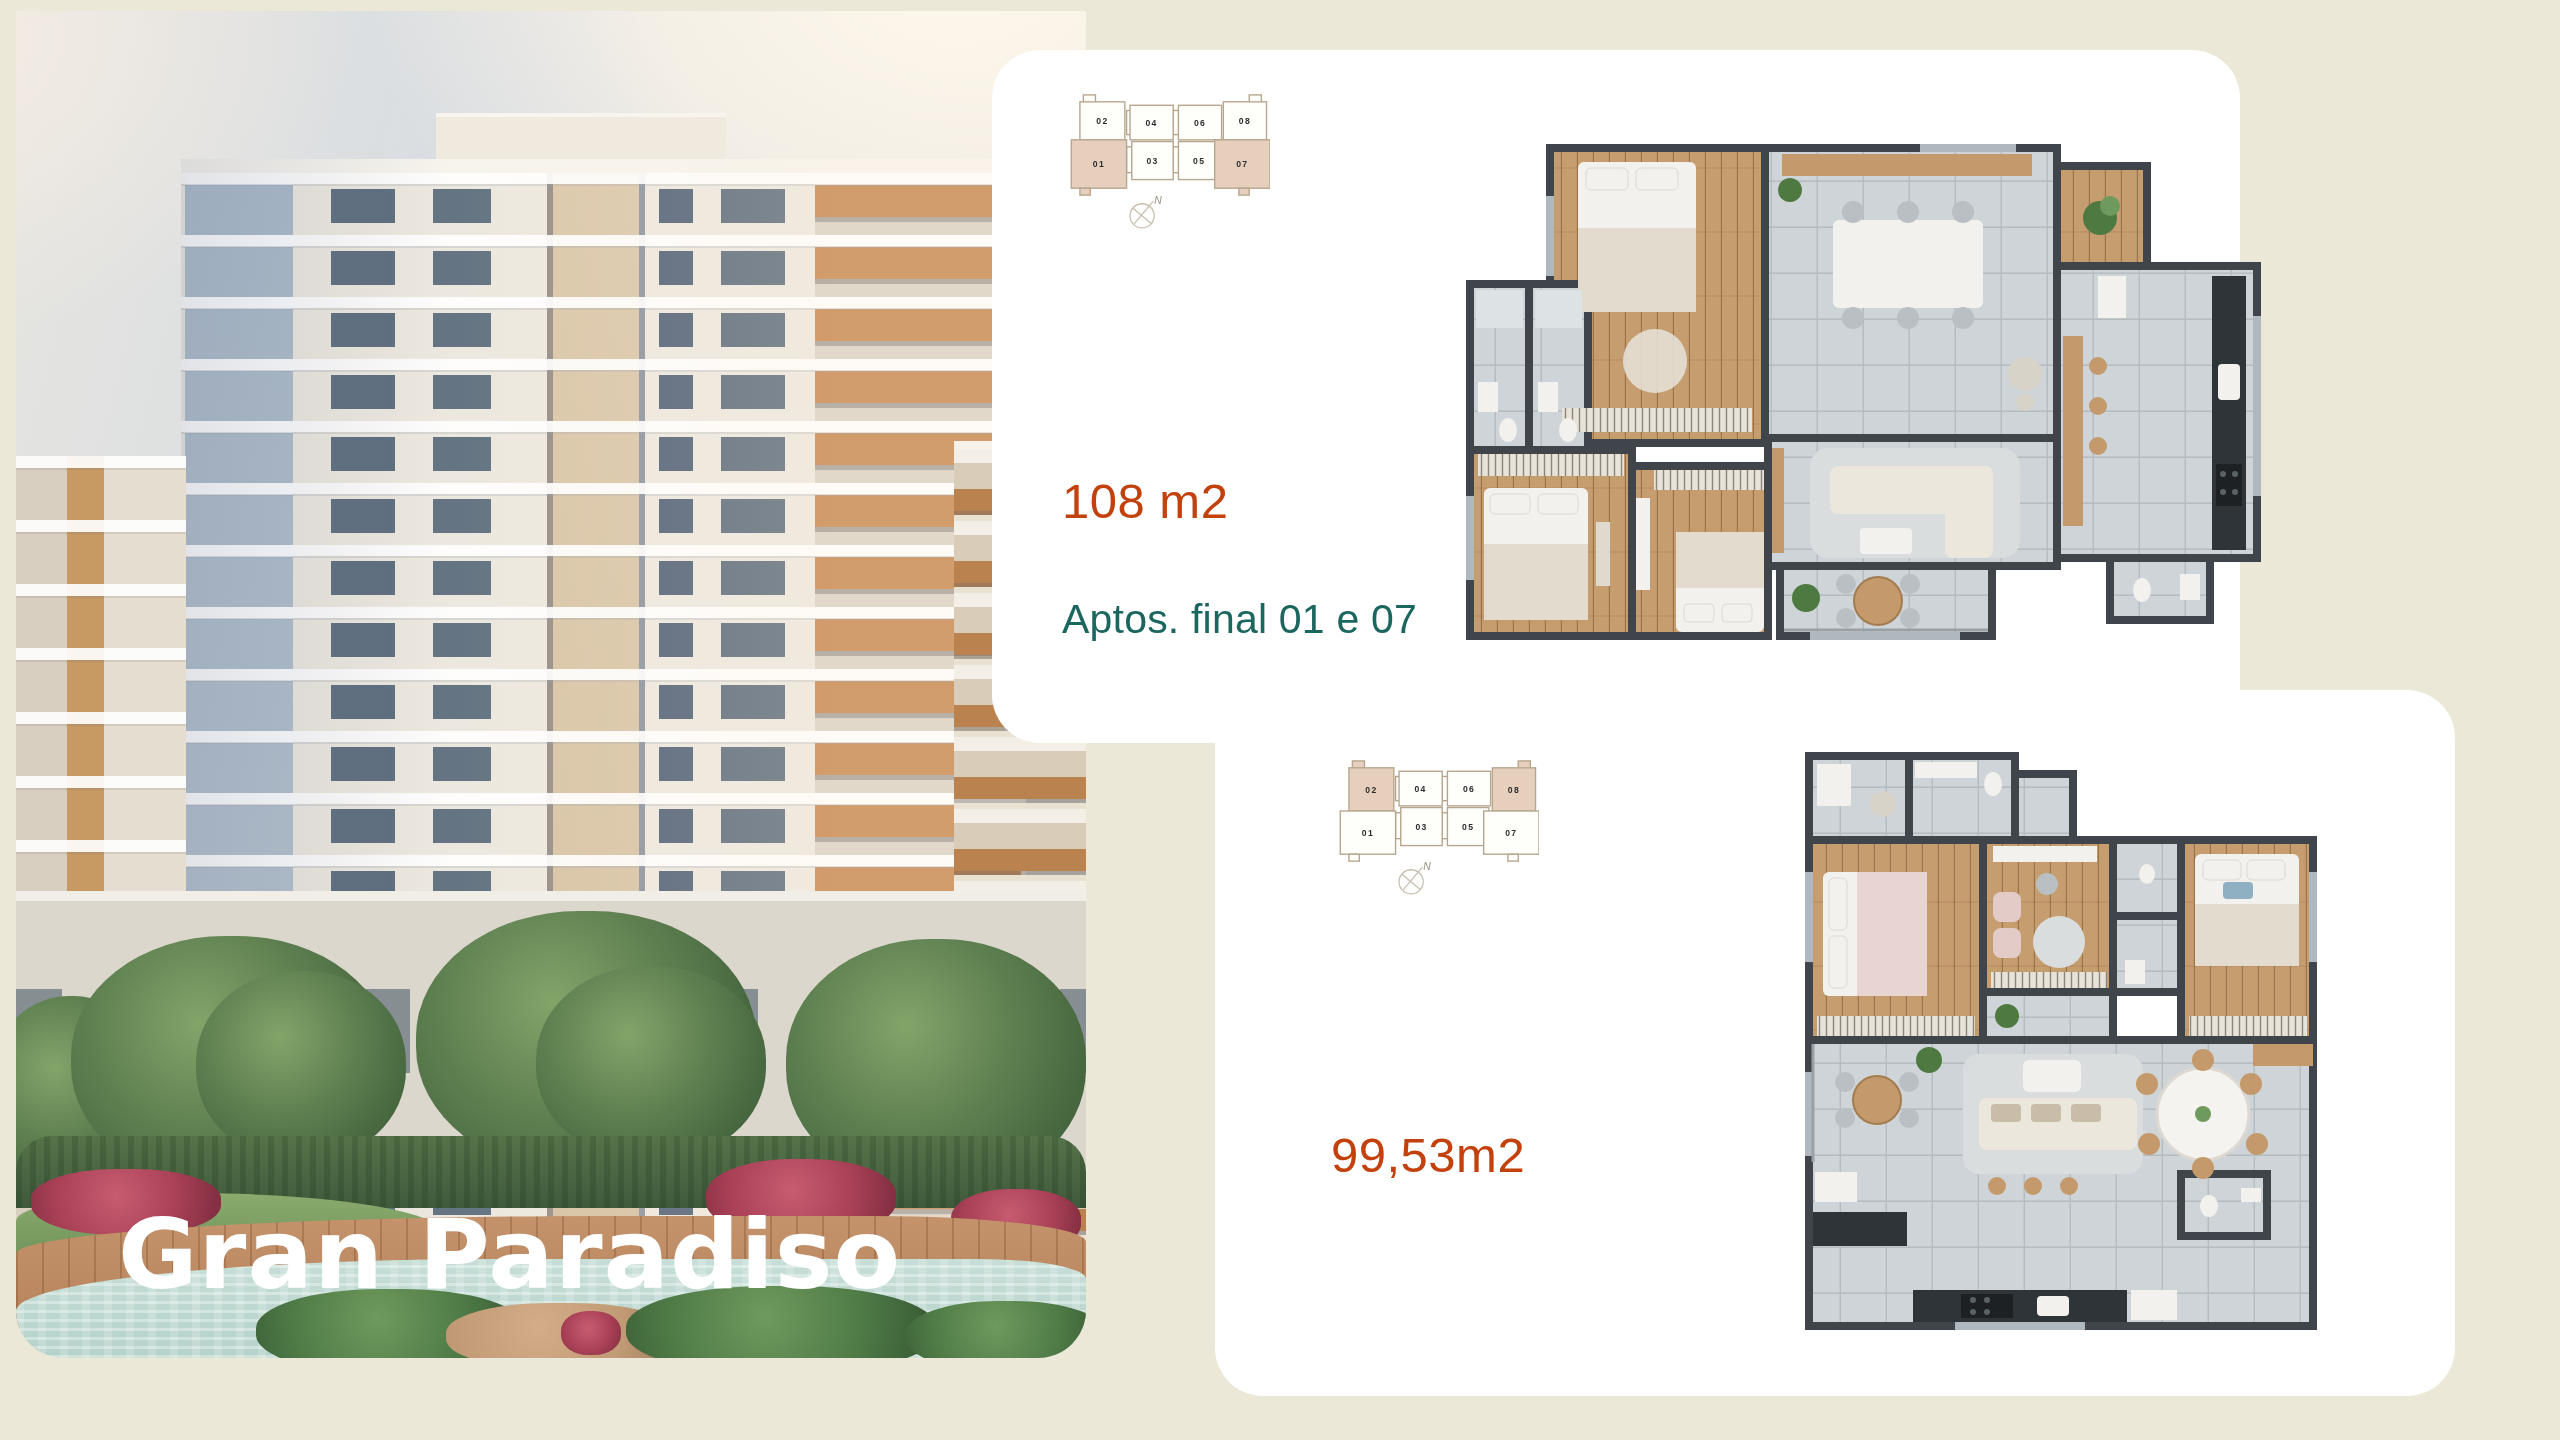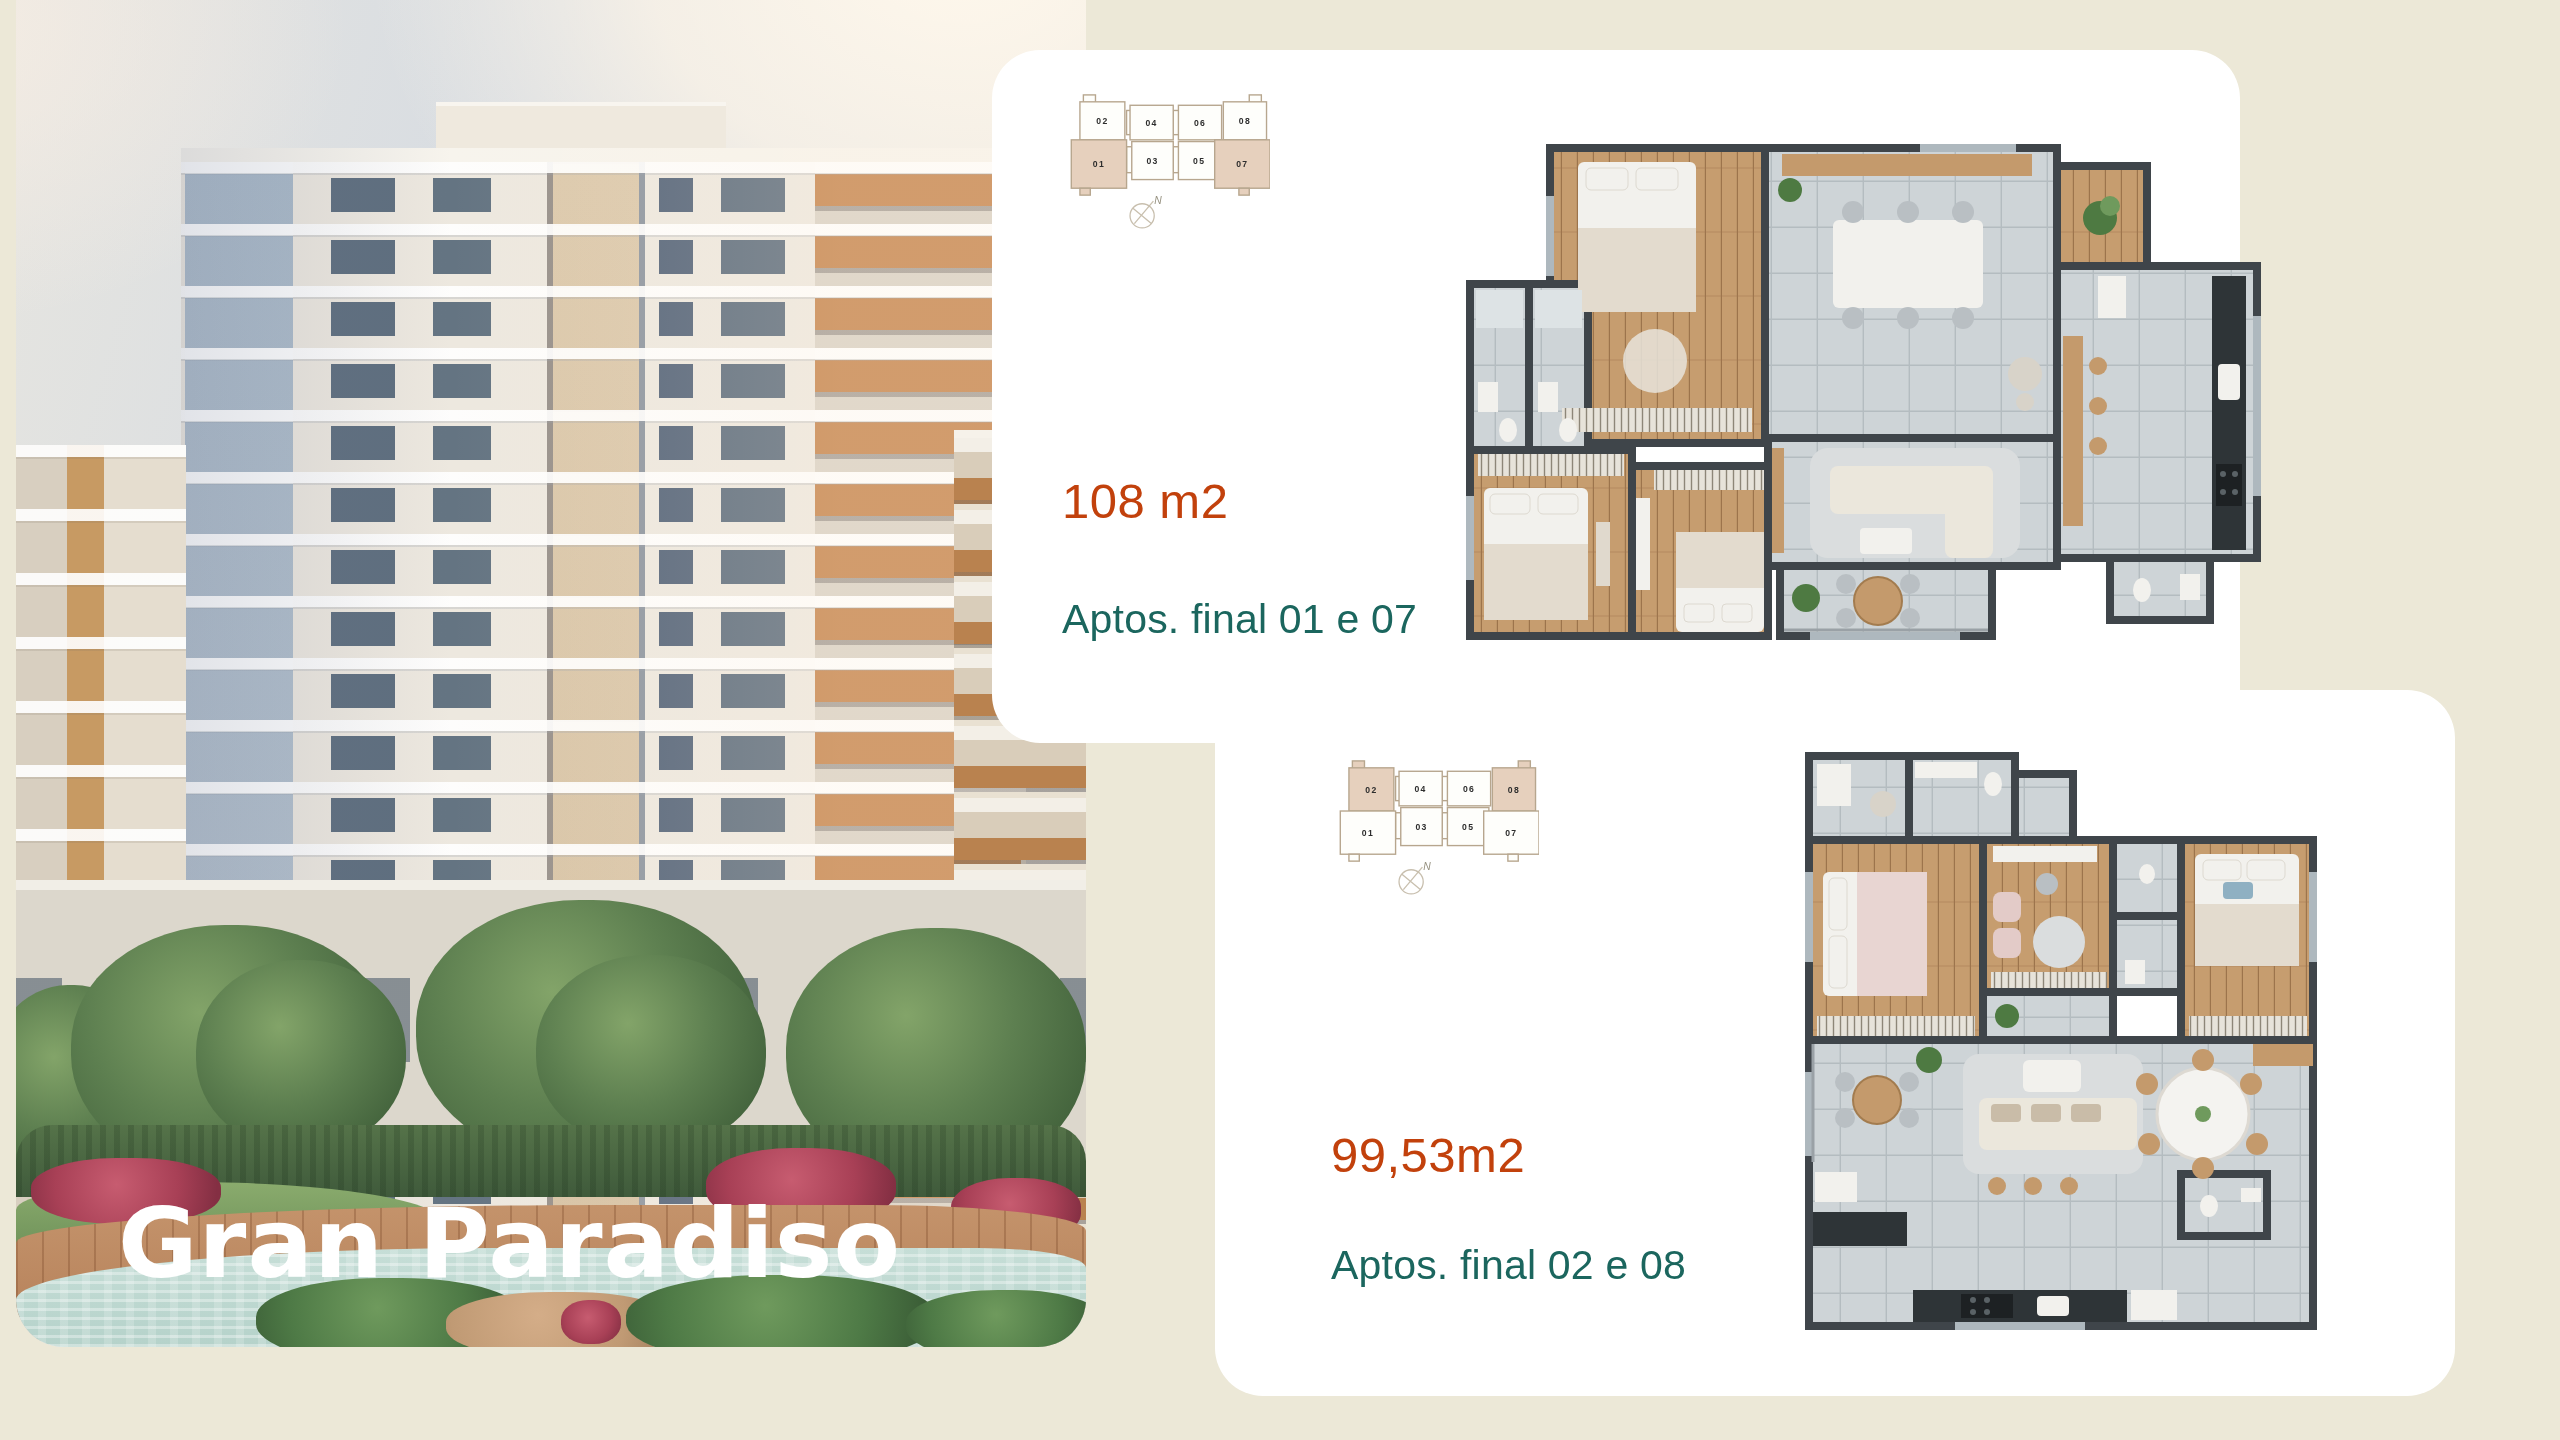--- a/index.html
+++ b/index.html
@@ -1,20 +1,20 @@
 <!DOCTYPE html>
 <html><head>
 <meta charset="utf-8">
 <style>
   html,body{margin:0;padding:0;}
   body{font-family:"Liberation Sans",sans-serif;background:#ECE8D7;}
   .page{position:relative;width:2560px;height:1440px;background:#ECE8D7;overflow:hidden;}
 
   
-  .photo{position:absolute;left:16px;top:0;width:1070px;height:1347px;border-radius:0 0 48px 48px;overflow:hidden;background:#dfe2e2;}
+  .photo{position:absolute;left:16px;top:11px;width:1070px;height:1347px;border-radius:0 0 48px 48px;overflow:hidden;background:#dfe2e2;}
   .sky{position:absolute;inset:0;background:
       radial-gradient(ellipse 820px 640px at 88% -4%, #fff8ec 0%, rgba(255,246,232,.75) 38%, rgba(255,246,232,0) 72%),
       radial-gradient(ellipse 700px 500px at -8% 2%, rgba(248,238,228,.8) 0%, rgba(248,238,228,0) 60%),
       linear-gradient(105deg,#e6e5e0 0%,#d7dce2 38%,#d2d8e0 62%,#ded9d3 100%);}
   .tower{position:absolute;left:165px;top:148px;width:845px;height:1200px;background:#EDE8DF;}
   .t-roof{position:absolute;left:0;top:0;width:100%;height:14px;background:#F7F4ED;}
   .t-box{position:absolute;left:255px;top:-46px;width:290px;height:48px;background:#EFE9DE;border-top:4px solid #f8f5ef;}
   .t-col{position:absolute;top:14px;bottom:0;}
   .glassL{left:4px;width:108px;background:
       repeating-linear-gradient(to bottom, rgba(250,250,247,.95) 0 12px, rgba(250,250,247,0) 12px 62px),
@@ -326,21 +326,20 @@
       <text class="kp-num" x="218" y="95">07</text>
       <g>
         <circle class="kp-compass" cx="102" cy="148" r="14"></circle>
         <line class="kp-compass" x1="93" y1="157" x2="115" y2="131"></line>
         <line class="kp-compass" x1="91" y1="139" x2="113" y2="157"></line>
         <text class="kp-n" x="116" y="134">N</text>
       </g>
     </svg>
 
     <div class="area">99,53m2</div>
-    <div class="apts">Aptos. final 02 e 08</div>
 
     <svg class="plan" viewBox="0 0 534 604">
 
       <rect class="room" x="14" y="14" width="100" height="84" fill="url(#tile)"></rect>
       <rect class="room" x="114" y="14" width="106" height="84" fill="url(#tile)"></rect>
       <rect class="room" x="220" y="32" width="58" height="66" fill="url(#tile)"></rect>
       <rect class="room" x="14" y="98" width="174" height="200" fill="url(#wood)"></rect>
       <rect class="room" x="188" y="98" width="130" height="152" fill="url(#wood)"></rect>
       <rect class="room" x="318" y="98" width="68" height="76" fill="url(#tile)"></rect>
       <rect class="room" x="318" y="174" width="68" height="76" fill="url(#tile)"></rect>

